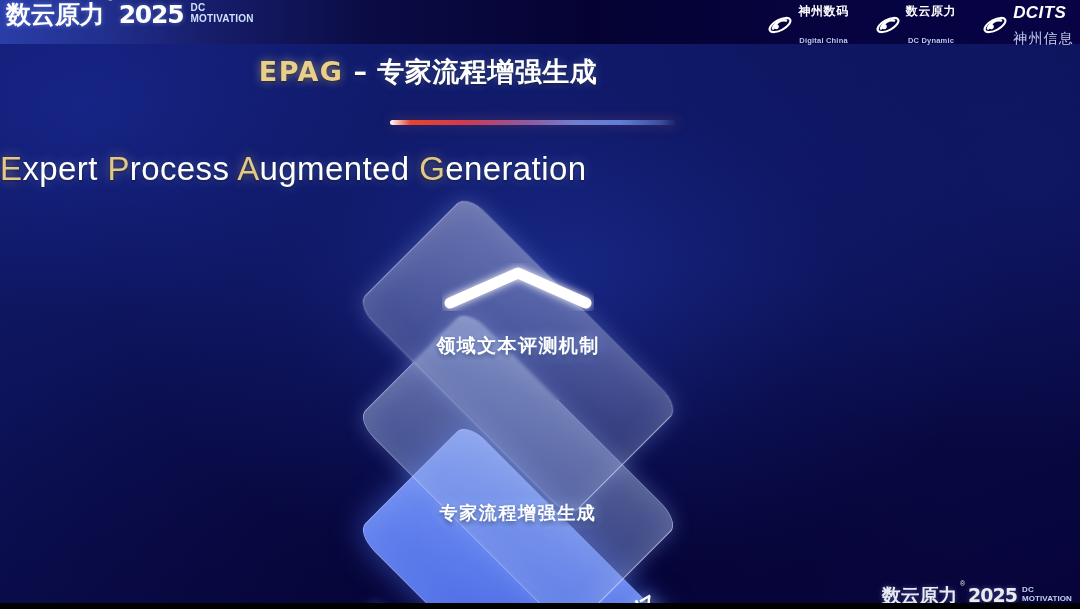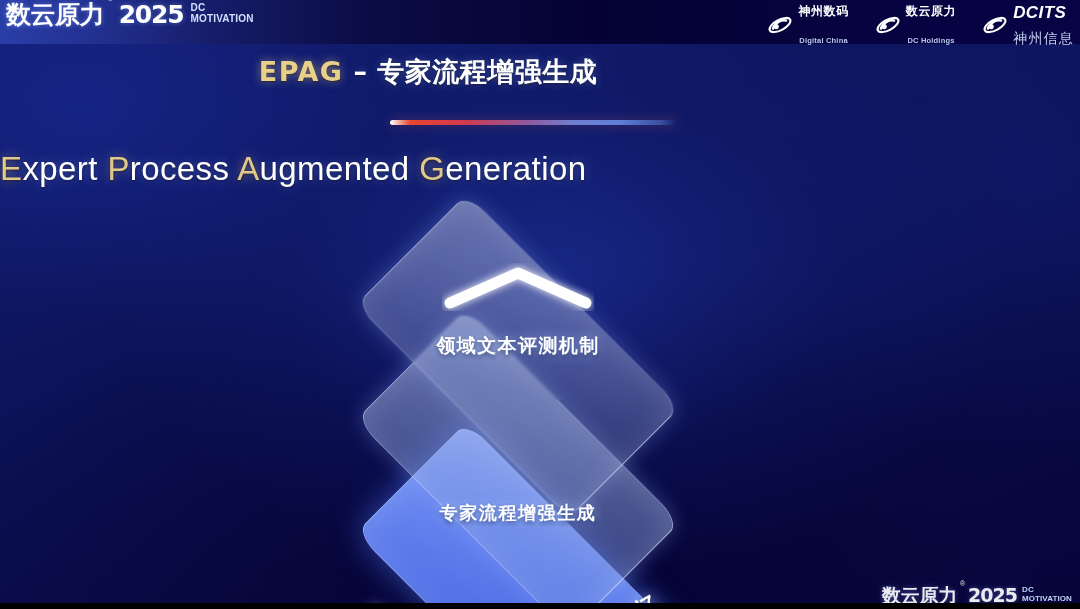--- a/index.html
+++ b/index.html
@@ -228,21 +228,21 @@
       <div class="plogo">
         <span class="swirl">
           <svg viewBox="0 0 26 24" width="26" height="24">
             <ellipse cx="13" cy="12" rx="11.5" ry="5.2" transform="rotate(-28 13 12)" fill="none" stroke="#ffffff" stroke-width="2.1"></ellipse>
             <path d="M6 15.5 C8 9.5,14 6.5,19 7.5" fill="none" stroke="#ffffff" stroke-width="2.6" stroke-linecap="round"></path>
             <circle cx="9.2" cy="13.6" r="2.6" fill="#ffffff"></circle>
           </svg>
         </span>
         <span class="ptxt">
           <span class="cn">数云原力</span>
-          <span class="en">DC Holdings</span>
+          <span class="en">DC Dynamic</span>
         </span>
       </div>
 
       <div class="plogo">
         <span class="swirl">
           <svg viewBox="0 0 26 24" width="26" height="24">
             <ellipse cx="13" cy="12" rx="11.5" ry="5.2" transform="rotate(-28 13 12)" fill="none" stroke="#ffffff" stroke-width="2.1"></ellipse>
             <path d="M6 15.5 C8 9.5,14 6.5,19 7.5" fill="none" stroke="#ffffff" stroke-width="2.6" stroke-linecap="round"></path>
             <circle cx="9.2" cy="13.6" r="2.6" fill="#ffffff"></circle>
           </svg>

